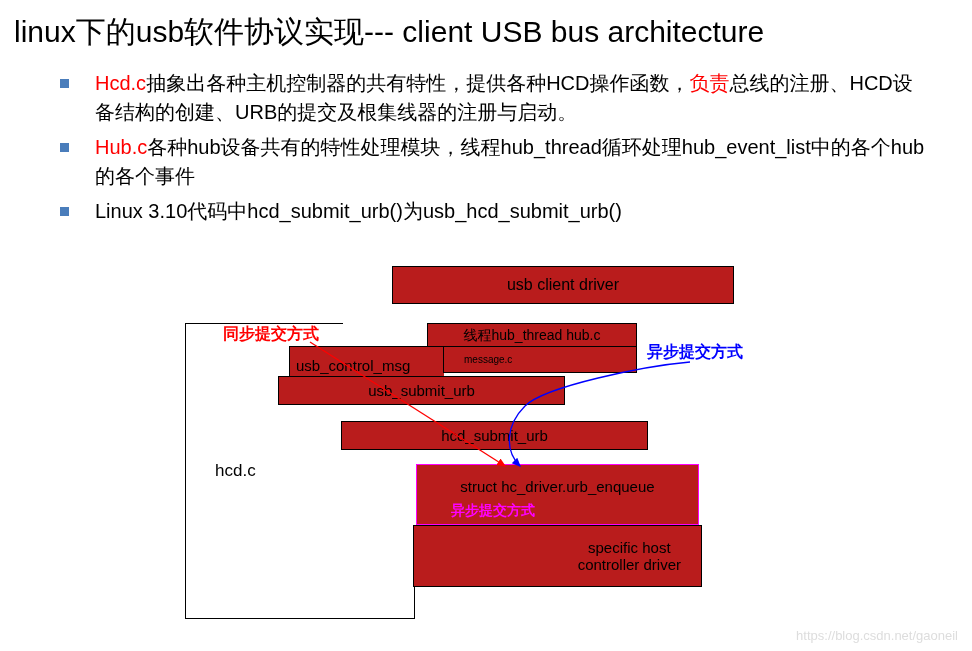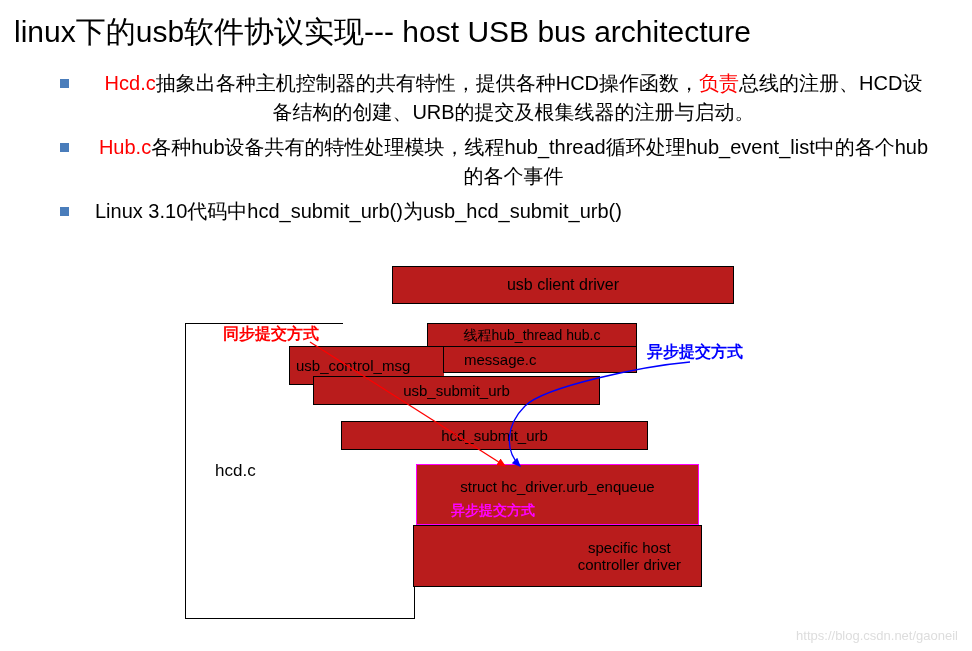--- a/index.html
+++ b/index.html
@@ -19,21 +19,20 @@
     }
     .bullets {
       padding: 12px 40px 0 60px;
     }
     .bullet-row {
       display: flex;
       align-items: flex-start;
       margin-bottom: 6px;
       font-size: 20px;
       line-height: 1.45;
-      text-align: center;
     }
     .bullet-marker {
       width: 9px;
       height: 9px;
       background: #4a7dbb;
       flex: 0 0 9px;
       margin-top: 10px;
       margin-right: 26px;
     }
     .bullet-text { color: #000; }
@@ -70,21 +69,21 @@
       bottom: 8px;
       color: #ddd;
       font-size: 13px;
       font-family: Arial, sans-serif;
     }
     svg.lines { position:absolute; left:0; top:0; pointer-events:none; }
   </style>
 </head>
 <body>
 
-<h1 class="title">linux下的usb软件协议实现--- host USB bus architecture</h1>
+<h1 class="title">linux下的usb软件协议实现--- client USB bus architecture</h1>
 
 <div class="bullets">
   <div class="bullet-row">
     <div class="bullet-marker"></div>
     <div class="bullet-text">
       <span class="red">Hcd.c</span><span>抽象出各种主机控制器的共有特性，提供各种HCD操作函数，</span><span class="red">负责</span><span>总线的注册、HCD设备结构的创建、URB的提交及根集线器的注册与启动。</span>
     </div>
   </div>
   <div class="bullet-row">
     <div class="bullet-marker"></div>
@@ -104,23 +103,23 @@
 
   <div class="hcd-outer" style="left:0;top:57px;width:158px;height:265px;border-right:none;border-bottom:none;"></div>
   <div class="hcd-outer" style="left:0;top:320px;width:230px;height:33px;border-top:none;"></div>
   <div class="label" style="left:30px;top:195px;font-size:17px;">hcd.c</div>
 
   <div class="box" style="left:207px;top:0;width:342px;height:38px;">usb client driver</div>
 
   <div class="box" style="left:242px;top:57px;width:210px;height:25px;font-size:14px;">线程hub_thread hub.c</div>
 
   <div class="box" style="left:104px;top:80px;width:155px;height:39px;font-size:15px;justify-content:flex-start;padding-left:6px;border-right:none;">usb_control_msg</div>
-  <div class="box" style="left:258px;top:80px;width:194px;height:27px;font-size:15px;justify-content:flex-start;padding-left:20px;">message.c</div>
+  <div class="box" style="left:258px;top:80px;width:194px;height:27px;font-size:10px;justify-content:flex-start;padding-left:20px;">message.c</div>
 
-  <div class="box" style="left:93px;top:110px;width:287px;height:29px;font-size:15px;margin-left:35px;">usb_submit_urb</div>
+  <div class="box" style="left:93px;top:110px;width:287px;height:29px;font-size:15px;">usb_submit_urb</div>
 
   <div class="box" style="left:156px;top:155px;width:307px;height:29px;font-size:15px;">hcd_submit_urb</div>
 
   <div class="box" style="left:231px;top:198px;width:283px;height:61px;border:1.5px solid #ff00ff;align-items:flex-start;padding-top:13px;font-size:15px;">struct hc_driver.urb_enqueue</div>
   <div class="label impl-label" style="left:266px;top:236px;">异步提交方式</div>
 
   <div class="box" style="left:228px;top:259px;width:289px;height:62px;font-size:15px;white-space:pre;justify-content:flex-end;padding-right:20px;text-align:center;">specific host
 controller driver</div>
 
   <div class="label sync-label" style="left:38px;top:58px;">同步提交方式</div>

